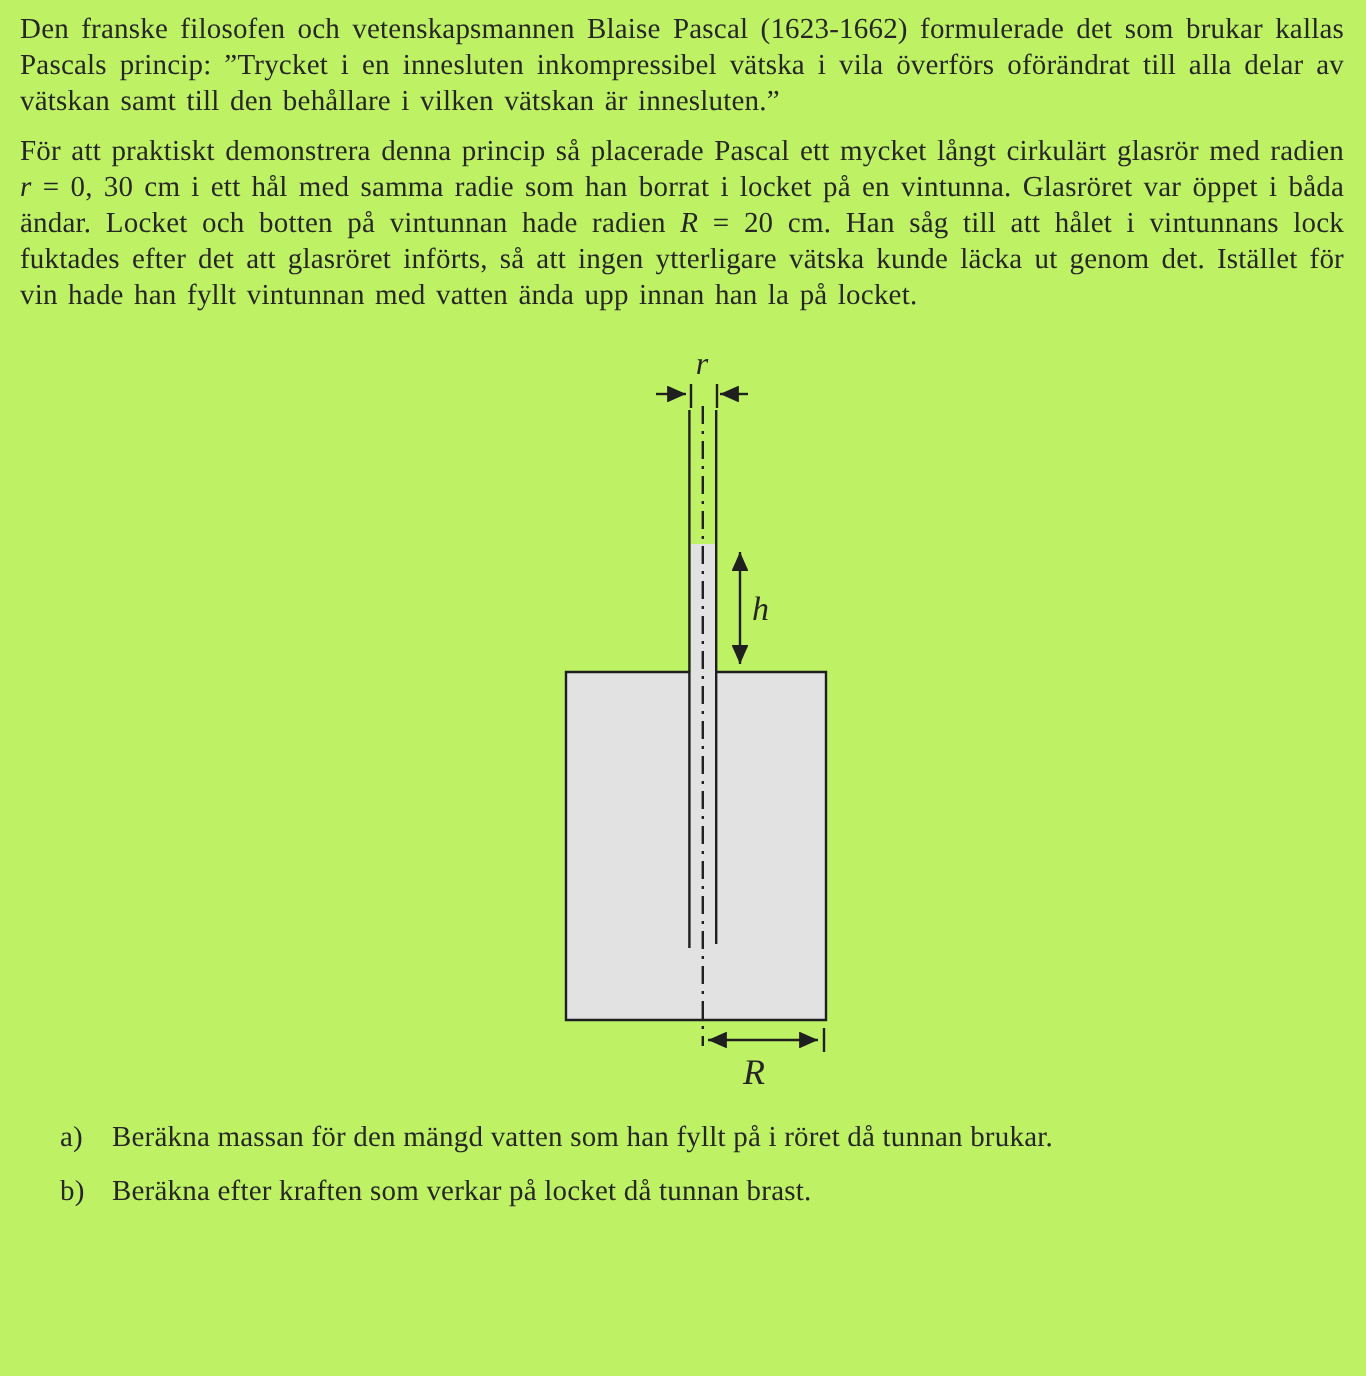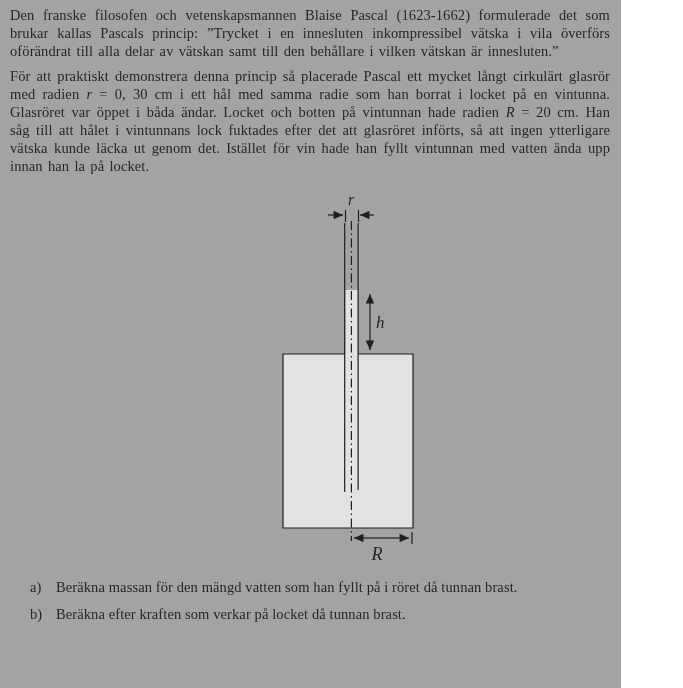--- a/index.html
+++ b/index.html
@@ -1,20 +1,20 @@
 <!DOCTYPE html>
 <html><head>
 <meta charset="utf-8">
 <style>
   html, body { margin: 0; padding: 0; background: #ffffff; }
   .page {
     position: relative;
-    width: 621px;
+    width: 683px;
     height: 688px;
-    background: #a3a3a3;
+    background: #bef264;
     overflow: hidden;
     font-family: "Liberation Serif", "DejaVu Serif", serif;
     color: #262626;
   }
   .doc {
     padding: 6px 11px 0 10px;
   }
   p.para {
     margin: 0 0 7px 0;
     font-size: 14.5px;
@@ -104,21 +104,21 @@
         <line x1="371" y1="351" x2="399" y2="351" marker-end="url(#arr)"></line>
         <line x1="402" y1="345" x2="402" y2="357"></line>
         <text x="367" y="373" text-anchor="middle" class="svglabel big">R</text>
       </svg>
     </div>
 
 
     <div class="tasks">
       <div class="task">
         <span class="task-marker">a)</span>
-        <span class="task-text">Beräkna massan för den mängd vatten som han fyllt på i röret då tunnan brast.</span>
+        <span class="task-text">Beräkna massan för den mängd vatten som han fyllt på i röret då tunnan brukar.</span>
       </div>
       <div class="task">
         <span class="task-marker">b)</span>
         <span class="task-text">Beräkna efter kraften som verkar på locket då tunnan brast.</span>
       </div>
     </div>
 
   </div>
 </div>
 

